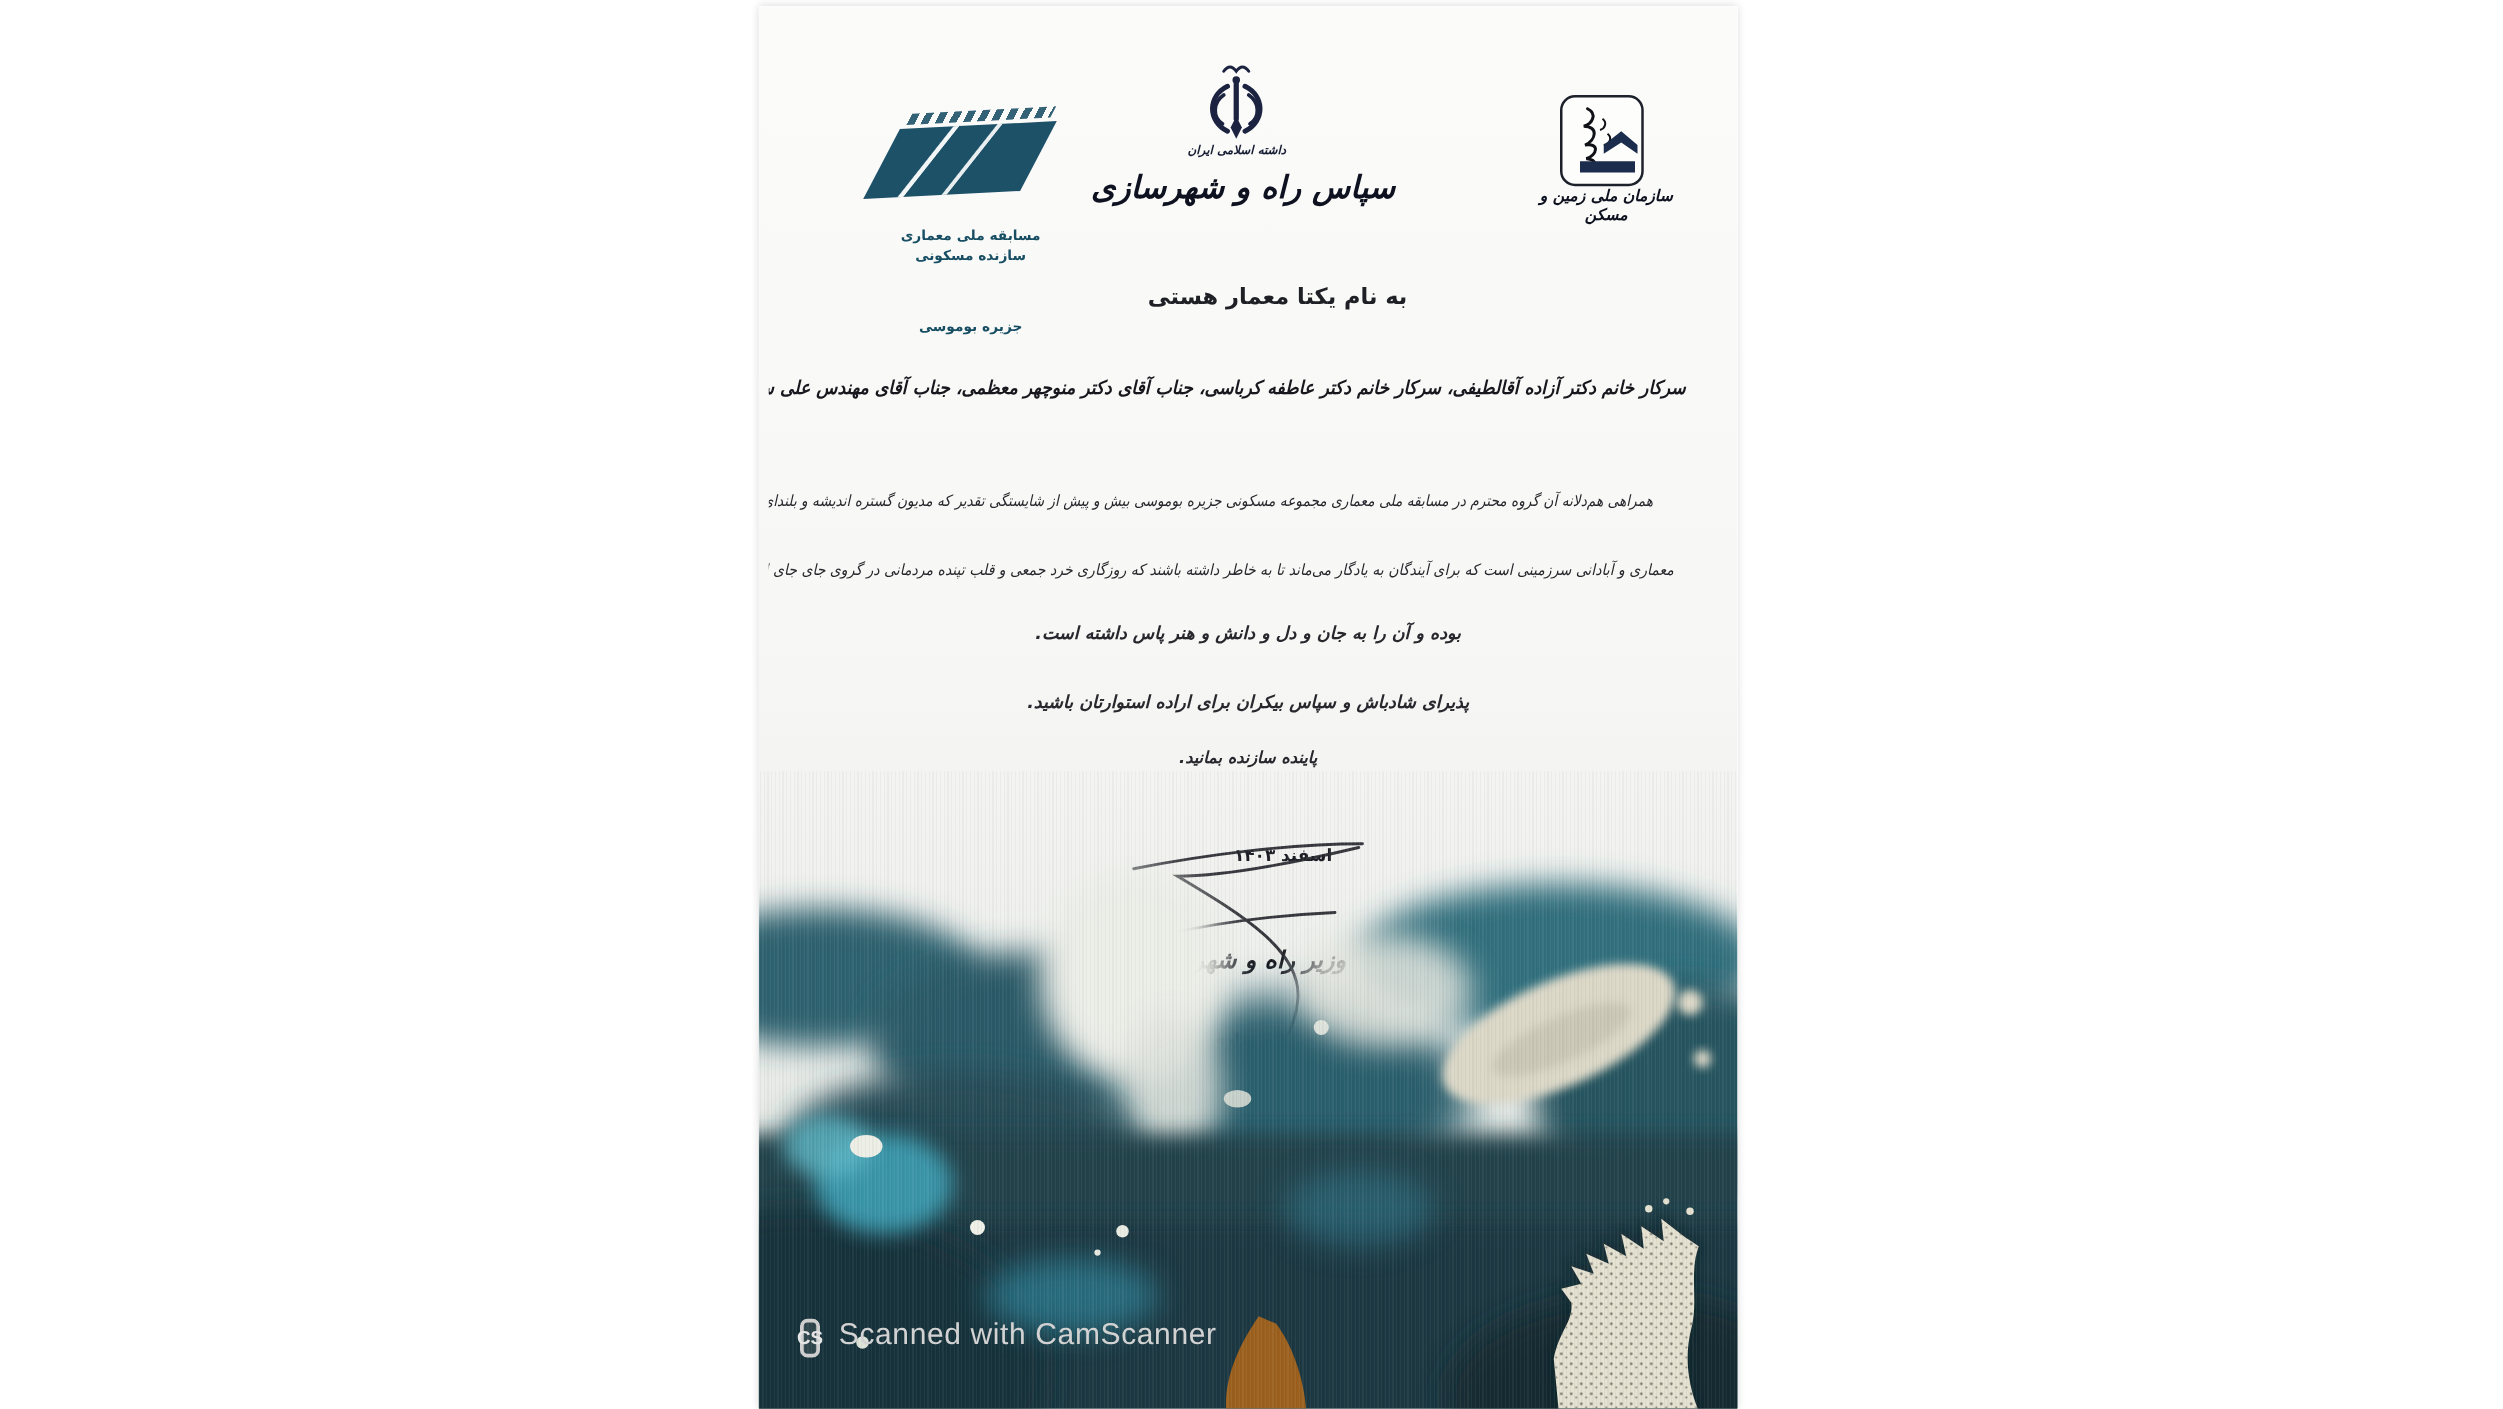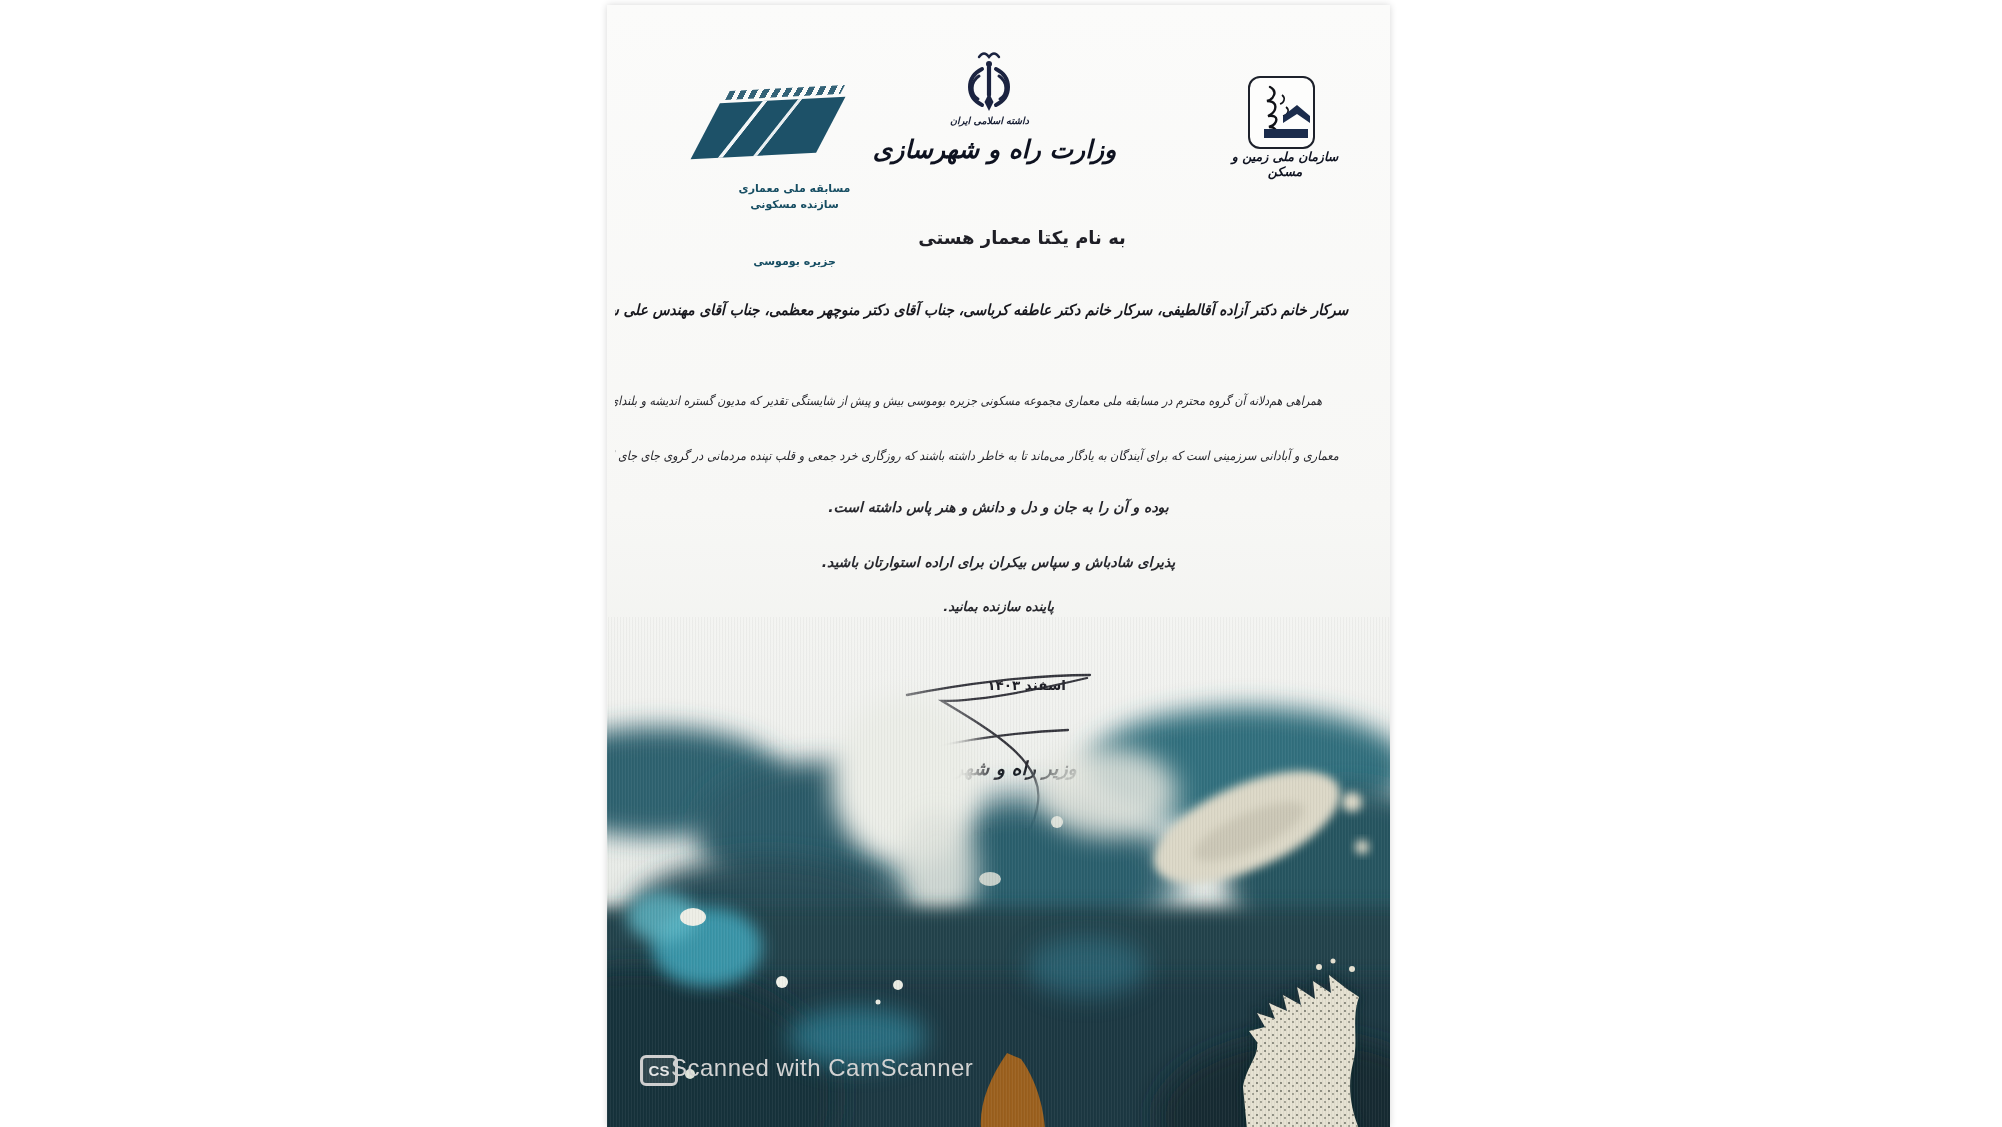--- a/index.html
+++ b/index.html
@@ -26,21 +26,21 @@
     transform:skewX(-30deg) rotate(-3deg);
     background-image:
       linear-gradient(105deg,transparent 30%,rgba(255,255,255,.95) 30.8%,rgba(255,255,255,.95) 33.4%,transparent 34%),
       linear-gradient(105deg,transparent 55%,rgba(255,255,255,.9) 55.8%,rgba(255,255,255,.9) 58%,transparent 58.6%);
   }
   .lfringe{
     left:122px;top:83px;width:112px;height:9px;
     background:repeating-linear-gradient(90deg,#1d5168 0 6px,transparent 6px 11px);
     transform:skewX(-30deg) rotate(-3deg);opacity:.9;
   }
-  .ltext{left:110px;width:155px;font-size:11px;font-weight:bold;color:#174e63;letter-spacing:.5px;}
+  .ltext{left:92px;width:155px;font-size:11px;font-weight:bold;color:#174e63;letter-spacing:.5px;}
   .country{left:300px;top:110px;width:165px;font-size:9.5px;font-weight:bold;color:#161d33;font-style:italic;}
   .ministry{left:265px;top:130px;width:245px;font-size:25px;font-weight:bold;font-style:italic;color:#0e1220;}
   .rbox{
     left:641px;top:71px;width:67px;height:73px;border:2.5px solid #1d212b;border-radius:12px;
     background:#fdfdfc;box-sizing:border-box;
   }
   .orgcap{left:608px;top:144px;width:140px;font-size:12.5px;font-weight:bold;font-style:italic;color:#0e1220;}
   
   .bismillah{left:295px;top:222px;width:240px;font-size:18px;font-weight:600;color:#1f1f26;}
   .addr{left:8px;top:296px;width:767px;font-size:15px;font-weight:bold;font-style:italic;color:#17171d;}
@@ -54,21 +54,21 @@
   .signame{left:288px;top:820px;width:170px;font-size:13.5px;font-weight:bold;color:#1c1c24;}
   .sigsvg{left:275px;top:655px;width:230px;height:225px;}
   
   .sea{left:0;top:612px;width:783px;height:510px;}
   .scanlines{
     left:0;top:612px;width:783px;height:510px;pointer-events:none;
     background:repeating-linear-gradient(90deg,rgba(255,255,255,.05) 0 1px,rgba(0,0,0,.035) 1px 2px,transparent 2px 3px);
   }
   
   .csbox{
-    left:33px;top:1050px;width:38px;height:31px;border:3px solid #cfcfcf;border-radius:6px;
+    left:33px;top:1050px;width:16px;height:31px;border:3px solid #cfcfcf;border-radius:6px;
     display:flex;align-items:center;justify-content:center;
     color:#e6e6e6;font-family:"Liberation Sans",sans-serif;font-weight:bold;font-size:15px;
     background:rgba(160,160,160,.18);box-sizing:border-box;
   }
   .cstext{
     left:64px;top:1049px;font-family:"Liberation Sans",sans-serif;font-size:24px;color:#d2d2d2;
     letter-spacing:.5px;
   }
 </style>
 </head>
@@ -88,21 +88,21 @@
       <path d="M24,20 C8,28 8,48 24,56" stroke-width="4"></path>
       <path d="M21,27 C12,33 12,45 20,50" stroke-width="3"></path>
       <path d="M38,20 C54,28 54,48 38,56" stroke-width="4"></path>
       <path d="M41,27 C50,33 50,45 42,50" stroke-width="3"></path>
       <path d="M31,18 L31,46" stroke-width="4.2"></path>
     </g>
     <path d="M31,44 l4.5,9 -4.5,9 -4.5,-9 z" fill="#1b2340"></path>
     <circle cx="31" cy="15" r="3" fill="#1b2340"></circle>
   </svg>
   <div class="abs country rtl center">داشته اسلامی ایران</div>
-  <div class="abs ministry rtl center">وزارت راه و شهرسازی</div>
+  <div class="abs ministry rtl center">سپاس راه و شهرسازی</div>
 
   <div class="abs rbox"></div>
   <svg class="abs" style="left:641px;top:71px;" width="67" height="73" viewBox="0 0 67 73">
     <path d="M22,11 C30,15 26,23 19,25 C31,25 29,36 20,40 C32,38 30,48 21,51 C27,51 30,55 27,59" stroke="#101217" stroke-width="2.4" fill="none" stroke-linecap="round"></path>
     <path d="M34,19 C38,22 36,27 32,28 M38,31 C42,34 40,39 35,40" stroke="#101217" stroke-width="1.6" fill="none"></path>
     <polygon points="35,40 49,29 62,40 62,47 49,38 35,47" fill="#1b2c4c"></polygon>
     <rect x="16" y="53" width="44" height="9" fill="#1b2c4c"></rect>
   </svg>
   <div class="abs orgcap rtl center">سازمان ملی زمین و مسکن</div>
 

